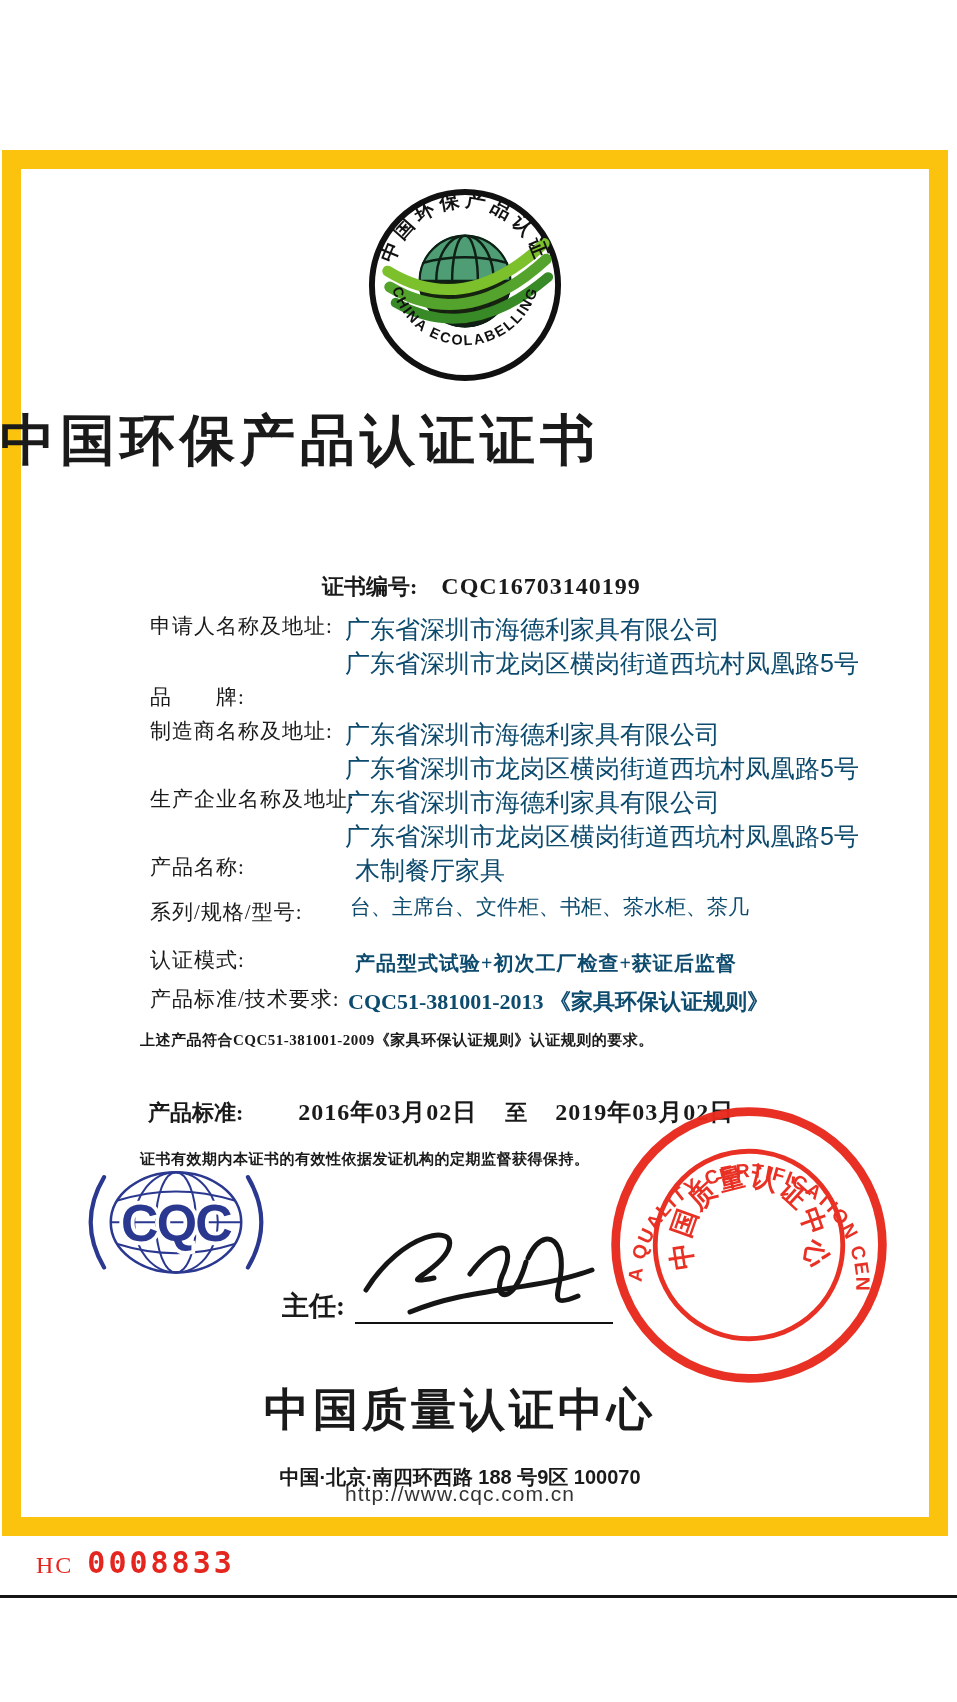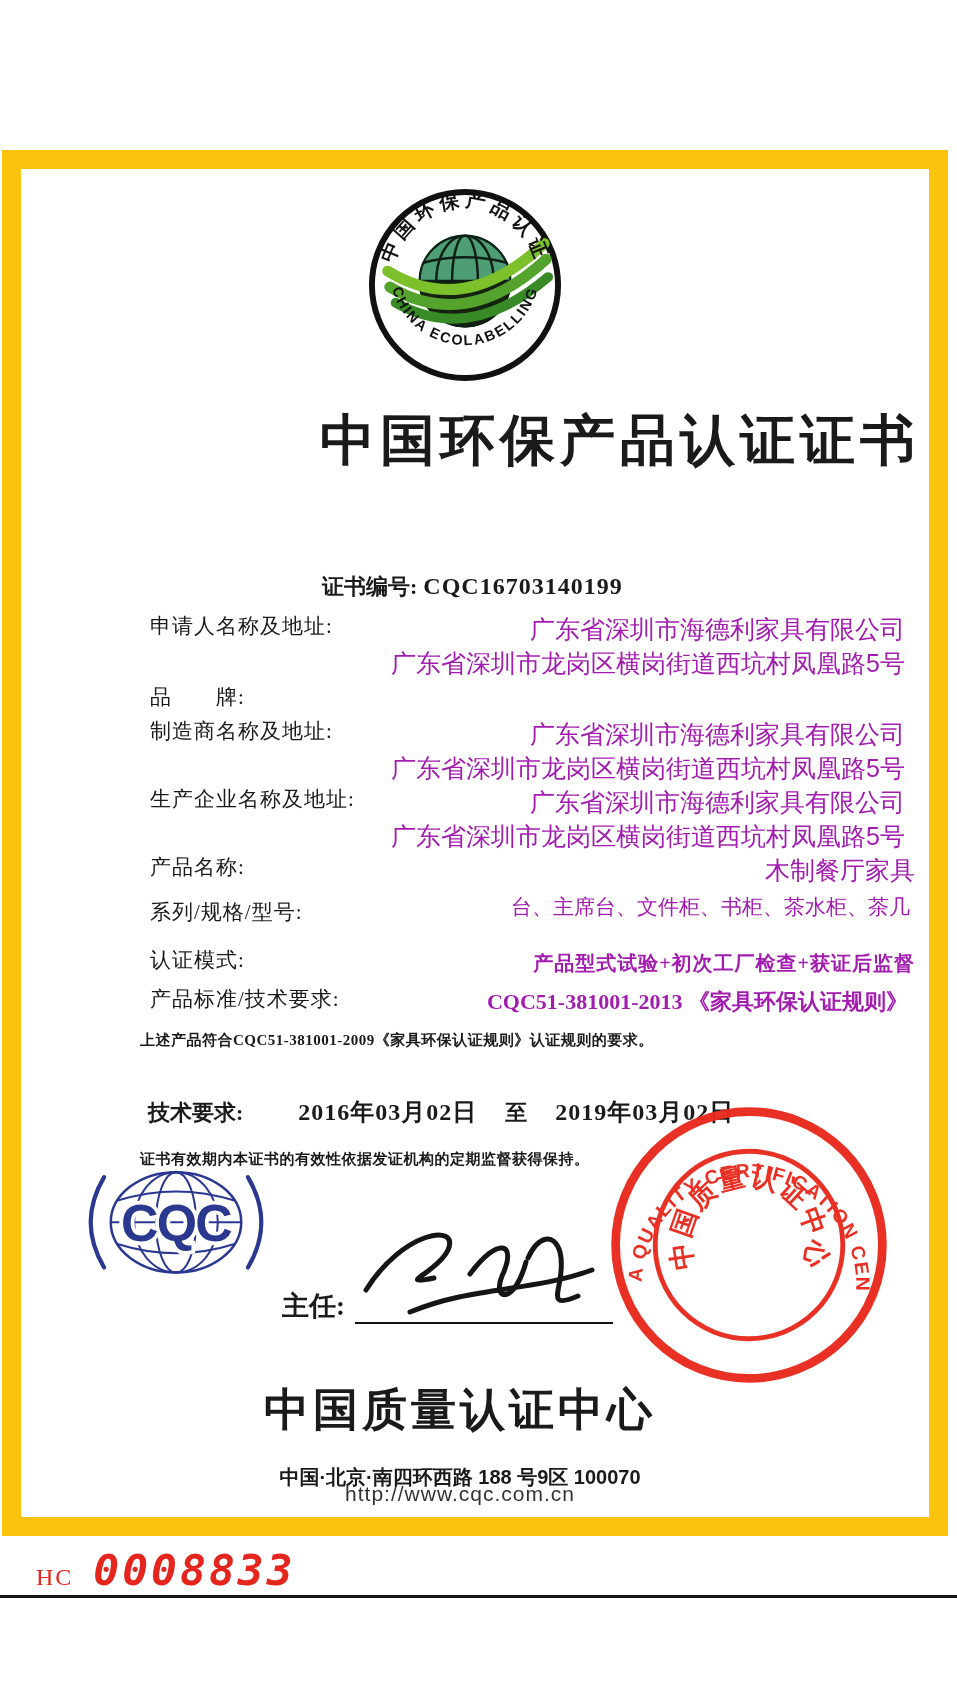--- a/index.html
+++ b/index.html
@@ -10,36 +10,36 @@
   .abs{position:absolute;}
   
   .frame{
     left:2px;top:150px;width:946px;height:1386px;box-sizing:border-box;
     border:19px solid #fbc30d;
   }
   
   .ecologo{left:50%;top:186px;width:198px;height:198px;transform:translateX(-14px) translateX(-50%);}
   
   .title{
-    left:0;top:404px;width:920px;text-align:right;
+    left:0;top:404px;width:920px;text-align:left;
     font-size:55px;font-weight:bold;letter-spacing:5px;
     font-family:Liberation Serif, serif;
   }
   
   .certno{left:322px;top:572px;font-size:22px;font-weight:bold;font-family:"Liberation Serif",serif;}
-  .certno .v{font-size:24px;margin-left:6px;letter-spacing:1px;}
+  .certno .v{font-size:24px;margin-left:24px;letter-spacing:1px;}
   
   .row{left:150px;width:760px;}
   .flabel{
     position:absolute;left:0;top:0;width:200px;
     font-size:21px;font-weight:normal;font-family:"Liberation Serif",serif;letter-spacing:1px;white-space:nowrap;
   }
   .fvalue{
     position:absolute;left:195px;top:0;width:560px;
-    font-size:25px;line-height:34px;font-family:"Liberation Sans",sans-serif;color:#a21caf;text-align:right;
+    font-size:25px;line-height:34px;font-family:"Liberation Sans",sans-serif;color:#0c4a6e;
   }
   .fvalue.small{font-size:21px;line-height:29px;top:-6px;}
   .fvalue.serif{font-family:"Liberation Serif",serif;font-size:22px;font-weight:bold;}
   .fvalue.mode{font-size:20px;font-family:"Liberation Serif",serif;font-weight:bold;letter-spacing:1px;}
   
   .para{
     left:140px;width:748px;font-size:15px;line-height:34px;font-weight:bold;
     font-family:"Liberation Serif",serif;letter-spacing:0.5px;
   }
   .validity{left:148px;top:1096px;font-size:22px;font-weight:bold;font-family:"Liberation Serif",serif;}
@@ -54,21 +54,21 @@
   .stamp{left:604px;top:1100px;width:290px;height:290px;opacity:0.96;}
   .issuer{
     left:0;top:1380px;width:920px;text-align:center;
     font-size:45px;font-weight:bold;letter-spacing:4px;
   }
   .addr{left:0;top:1452px;width:920px;text-align:center;font-size:20px;font-weight:bold;margin-top:12px;}
   .web{left:0;top:1482px;width:920px;text-align:center;font-size:21px;color:#333;letter-spacing:1px;}
   
   .serial{left:36px;top:1545px;color:#e4261e;white-space:nowrap;}
   .serial .pfx{font-family:"Liberation Serif",serif;font-size:24px;letter-spacing:2px;}
-  .serial .num{font-family:"DejaVu Sans Mono",monospace;font-size:43px;font-weight:bold;letter-spacing:3px;margin-left:20px;font-style:italic;}
+  .serial .num{font-family:"DejaVu Sans Mono",monospace;font-size:30px;font-weight:bold;letter-spacing:3px;margin-left:14px;}
   .foldline{left:0;top:1595px;width:957px;height:3px;background:#151515;}
 </style>
 </head>
 <body>
 
 <div class="abs frame"></div>
 
 <div class="abs ecologo">
   <svg viewBox="0 0 200 200" width="198" height="198">
     <defs>
@@ -159,21 +159,21 @@
 </div>
 
 <div class="abs row" style="top:985px">
   <div class="flabel">产品标准/技术要求:</div>
   <div class="fvalue serif" style="left:198px;">CQC51-381001-2013 《家具环保认证规则》</div>
 </div>
 
 <div class="abs para" style="top:1023px">上述产品符合CQC51-381001-2009《家具环保认证规则》认证规则的要求。</div>
 
 <div class="abs validity">
-  <span>技术要求:</span><span class="date">2016年03月02日</span><span class="to">至</span><span class="date2">2019年03月02日</span>
+  <span>产品标准:</span><span class="date">2016年03月02日</span><span class="to">至</span><span class="date2">2019年03月02日</span>
 </div>
 
 <div class="abs para" style="top:1142px">证书有效期内本证书的有效性依据发证机构的定期监督获得保持。</div>
 
 <div class="abs cqclogo">
   <svg viewBox="0 0 220 160" width="184" height="140">
     <g fill="none" stroke="#2a3890" stroke-width="3">
       <ellipse cx="110" cy="78" rx="78" ry="60"></ellipse>
       <ellipse cx="110" cy="78" rx="50" ry="60" stroke-width="2.4"></ellipse>
       <ellipse cx="110" cy="78" rx="24" ry="60" stroke-width="2.4"></ellipse>

